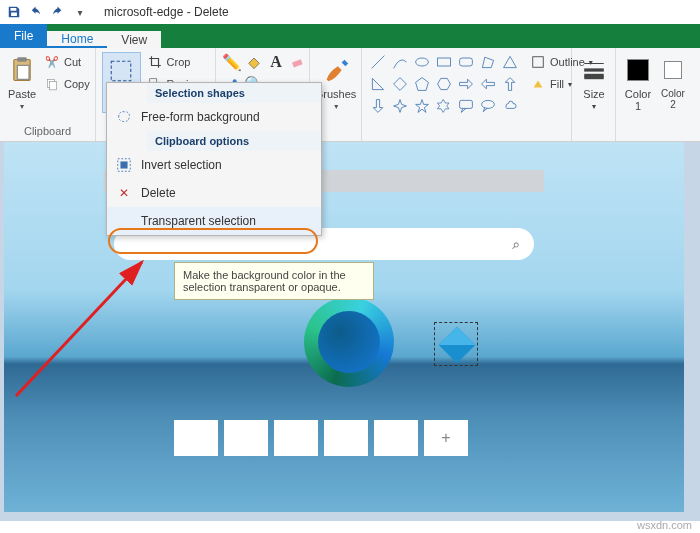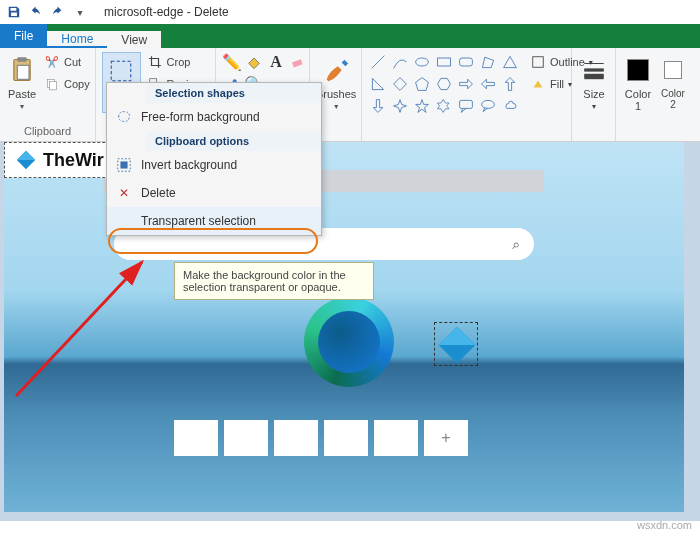--- a/index.html
+++ b/index.html
@@ -399,27 +399,20 @@
         </div>
       <div class="edge-logo"></div>
       <div class="tiles">
         <div class="tile"></div>
         <div class="tile"></div>
         <div class="tile"></div>
         <div class="tile"></div>
         <div class="tile"></div>
         <div class="tile add">+</div>
       </div>
-      <div class="watermark">
-        <svg width="22" height="22" viewBox="0 0 24 24">
-            <path d="M2 12 L12 2 L22 12 L12 22 Z" fill="#1a8fd0"></path>
-            <path d="M2 12 L12 2 L22 12 Z" fill="#45b5ea"></path>
-          </svg>
-        <span>TheWir</span>
-      </div>
       <div class="dragged">
         <svg width="44" height="44" viewBox="0 0 24 24">
             <path d="M2 12 L12 2 L22 12 L12 22 Z" fill="#1a8fd0"></path>
             <path d="M2 12 L12 2 L22 12 Z" fill="#45b5ea"></path>
           </svg>
       </div>
     </div>
   </div>
 </div>
 
@@ -434,21 +427,21 @@
     <span>Free-form background</span>
   </div>
   <div class="menu-section">Clipboard options</div>
   <div class="menu-item">
     <span class="menu-ico">
         <svg viewBox="0 0 18 18" width="16">
           <rect x="2" y="2" width="14" height="14" stroke="#3a70b0" fill="none" stroke-dasharray="2 2"></rect>
           <rect x="5" y="5" width="8" height="8" fill="#3a70b0"></rect>
         </svg>
       </span>
-    <span>Invert background</span>
+    <span>Invert selection</span>
   </div>
   <div class="menu-item">
     <span class="menu-ico" style="color:#c03030">✕</span>
     <span>Delete</span>
   </div>
   <div class="menu-item" style="background:#e8f0f9">
     <span class="menu-ico"></span>
     <span>Transparent selection</span>
   </div>
 </div>

